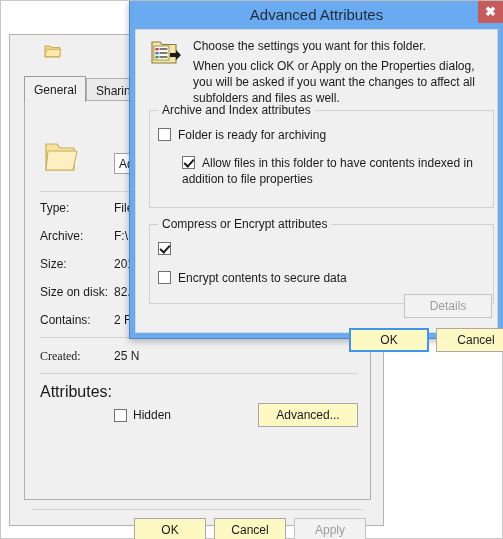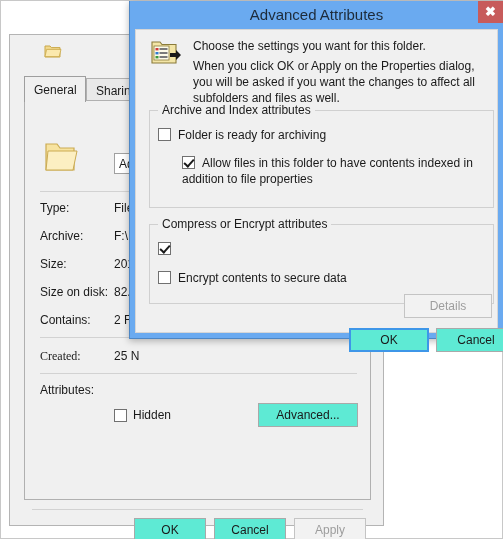--- a/index.html
+++ b/index.html
@@ -101,40 +101,40 @@
   .info-label{
     position:absolute;left:30px;
     font-size:12px;color:#1a1a1a;white-space:nowrap;
   }
   .info-value{
     position:absolute;left:104px;
     font-size:12px;color:#1a1a1a;white-space:nowrap;
   }
 
   
-  #attr-label{position:absolute;left:30px;top:348px;font-size:12px;}
+  #attr-label{position:absolute;left:30px;top:348px;font-size:16px;}
   .attr-row{position:absolute;left:104px;font-size:12px;white-space:nowrap;}
   .cb{
     display:inline-block;vertical-align:-3px;
     width:13px;height:13px;
     background:#ffffff;
     border:1px solid #707070;
     box-sizing:border-box;
     position:relative;
     margin-right:6px;
   }
   .cb.indet::after{
     content:"";position:absolute;left:2px;top:2px;
     width:7px;height:7px;background:#1a1a1a;
   }
 
   
   .btn{
     position:absolute;
-    background:#5eead4;
+    background:#fef9c3;
     border:1px solid #a9a9a9;
     box-sizing:border-box;
     font-family:"Liberation Sans", sans-serif;
     font-size:12px;
     color:#1a1a1a;
     text-align:center;
     line-height:22px;
     height:24px;
     cursor:default;
   }

